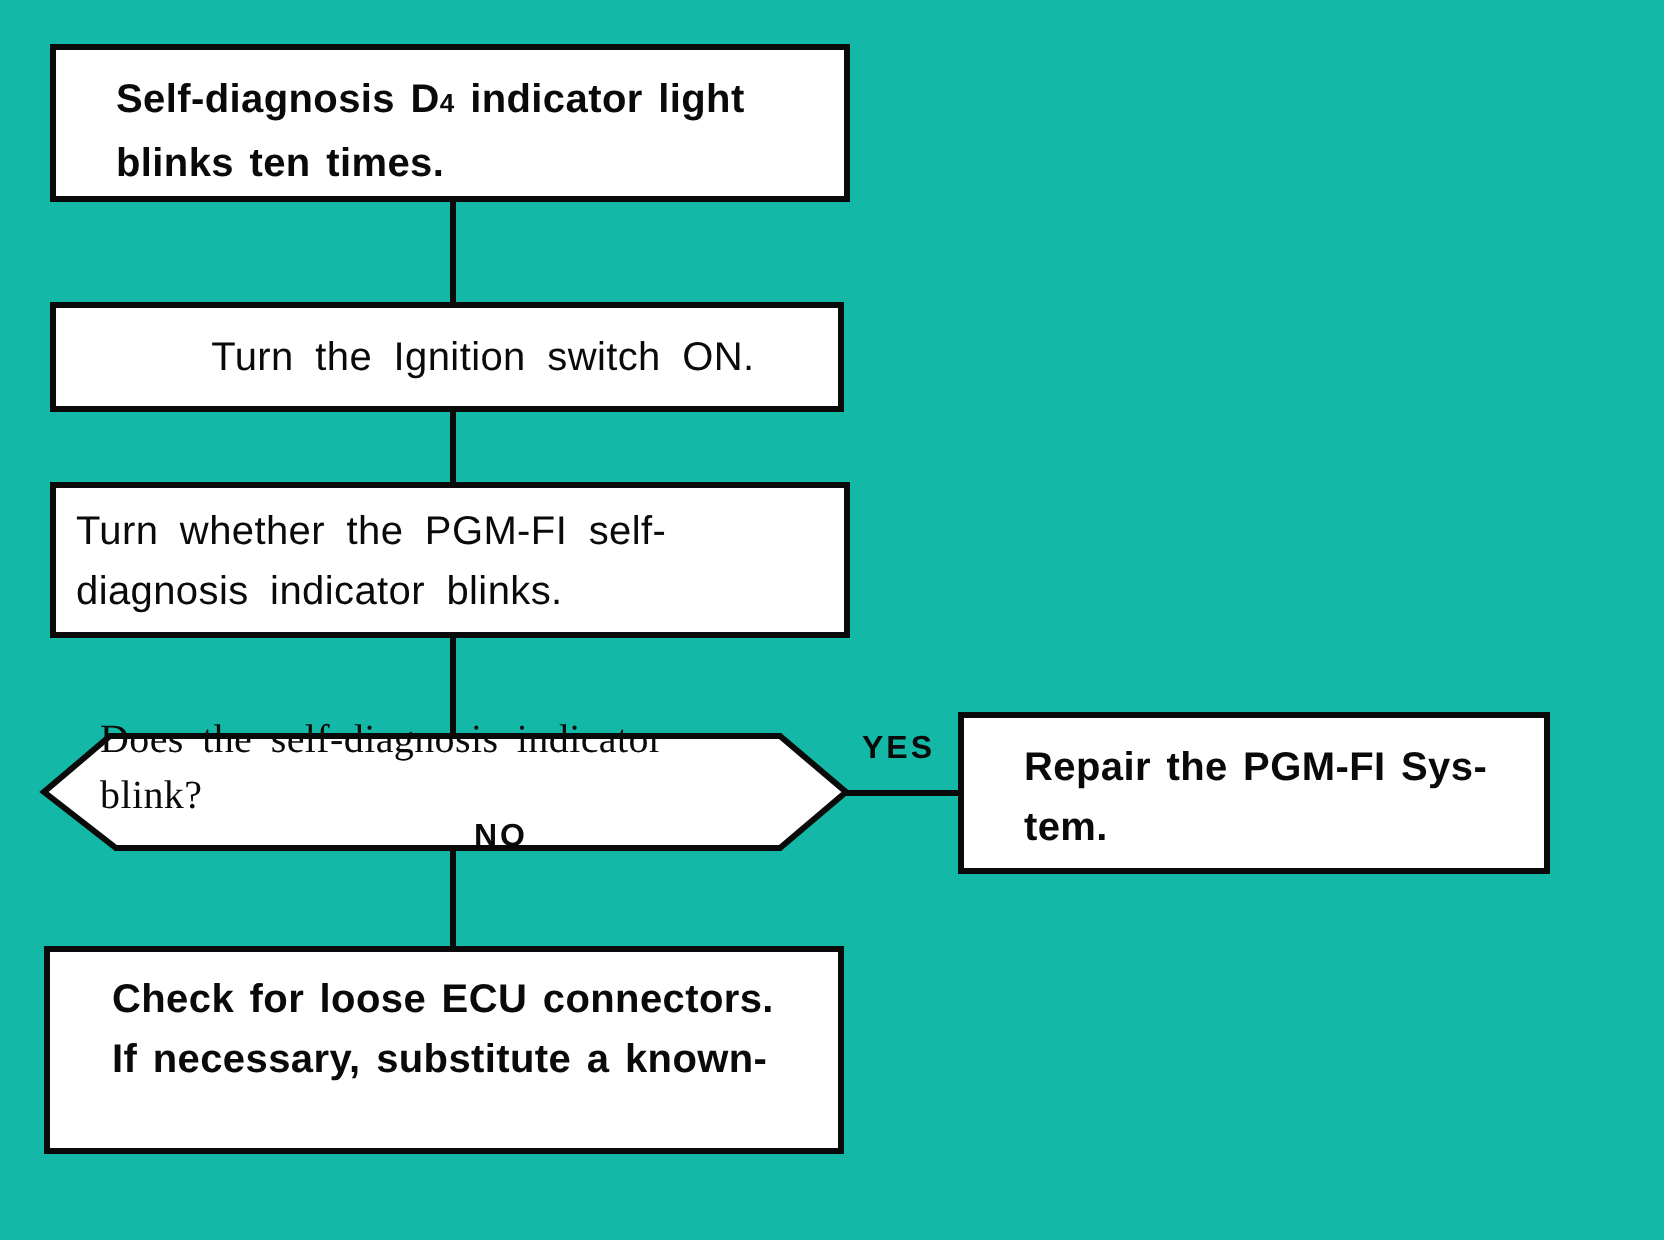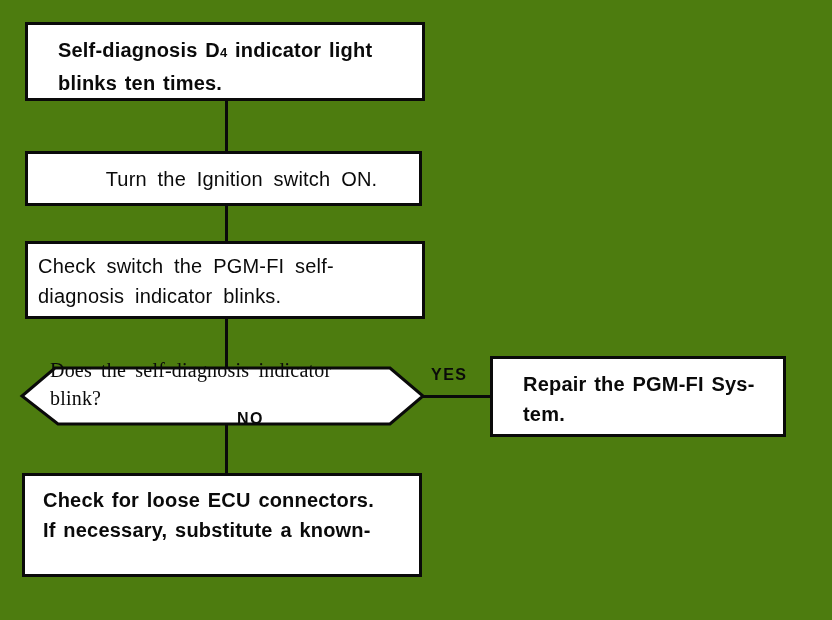--- a/index.html
+++ b/index.html
@@ -4,21 +4,21 @@
 <style>
   html, body {
     margin: 0;
     padding: 0;
     background: #ffffff;
   }
   .page {
     position: relative;
     width: 832px;
     height: 620px;
-    background: #4d7c0f;
+    background: #14b8a6;
     font-family: "Liberation Sans", "DejaVu Sans", sans-serif;
     color: #0a0a0a;
     overflow: hidden;
   }
   svg.connectors {
     position: absolute;
     left: 0;
     top: 0;
   }
   svg.connectors line,
@@ -37,22 +37,22 @@
     padding-left: 36px;
   }
   .node.bold { font-weight: 700; word-spacing: 2px; }
   .node.regular { font-weight: 400; word-spacing: 5px; }
   .tline { white-space: nowrap; }
   .sub { font-size: 0.65em; }
   #box-symptom   { left: 25px;  top: 22px;  width: 400px; height: 79px;  padding: 10px 8px 0 30px; }
   #box-ignition  { left: 25px;  top: 151px; width: 397px; height: 55px;
                    display: flex; align-items: center; justify-content: center; }
   #box-check-ind { left: 25px;  top: 241px; width: 400px; height: 78px;  padding: 7px 6px 0 10px; }
-  #box-repair    { left: 490px; top: 356px; width: 296px; height: 81px;  padding: 10px 8px 0 30px; }
-  #box-check-ecu { left: 22px;  top: 473px; width: 400px; height: 104px; padding: 9px 6px 0 18px; }
+  #box-repair    { left: 479px; top: 356px; width: 296px; height: 81px;  padding: 10px 8px 0 30px; }
+  #box-check-ecu { left: 22px;  top: 473px; width: 400px; height: 104px; padding: 9px 6px 0 31px; }
   .hex-text {
     position: absolute;
     left: 50px;
     top: 356px;
     width: 345px;
     font-size: 20px;
     line-height: 28px;
     font-weight: 400;
     word-spacing: 4px;
     letter-spacing: 0.2px;
@@ -84,21 +84,21 @@
   <div class="node bold" id="box-symptom">
     <div class="tline"><span>Self-diagnosis D</span><span class="sub">4</span><span> indicator light</span></div>
     <div class="tline">blinks ten times.</div>
   </div>
 
   <div class="node regular" id="box-ignition">
     <div class="tline">Turn the Ignition switch ON.</div>
   </div>
 
   <div class="node regular" id="box-check-ind">
-    <div class="tline">Check switch the PGM-FI self-</div>
+    <div class="tline">Turn whether the PGM-FI self-</div>
     <div class="tline">diagnosis indicator blinks.</div>
   </div>
 
   <div class="hex-text">
     <div class="tline">Does the self-diagnosis indicator</div>
     <div class="tline">blink?</div>
   </div>
 
   <div class="branch-label" id="label-yes">YES</div>
   <div class="branch-label" id="label-no">NO</div>

